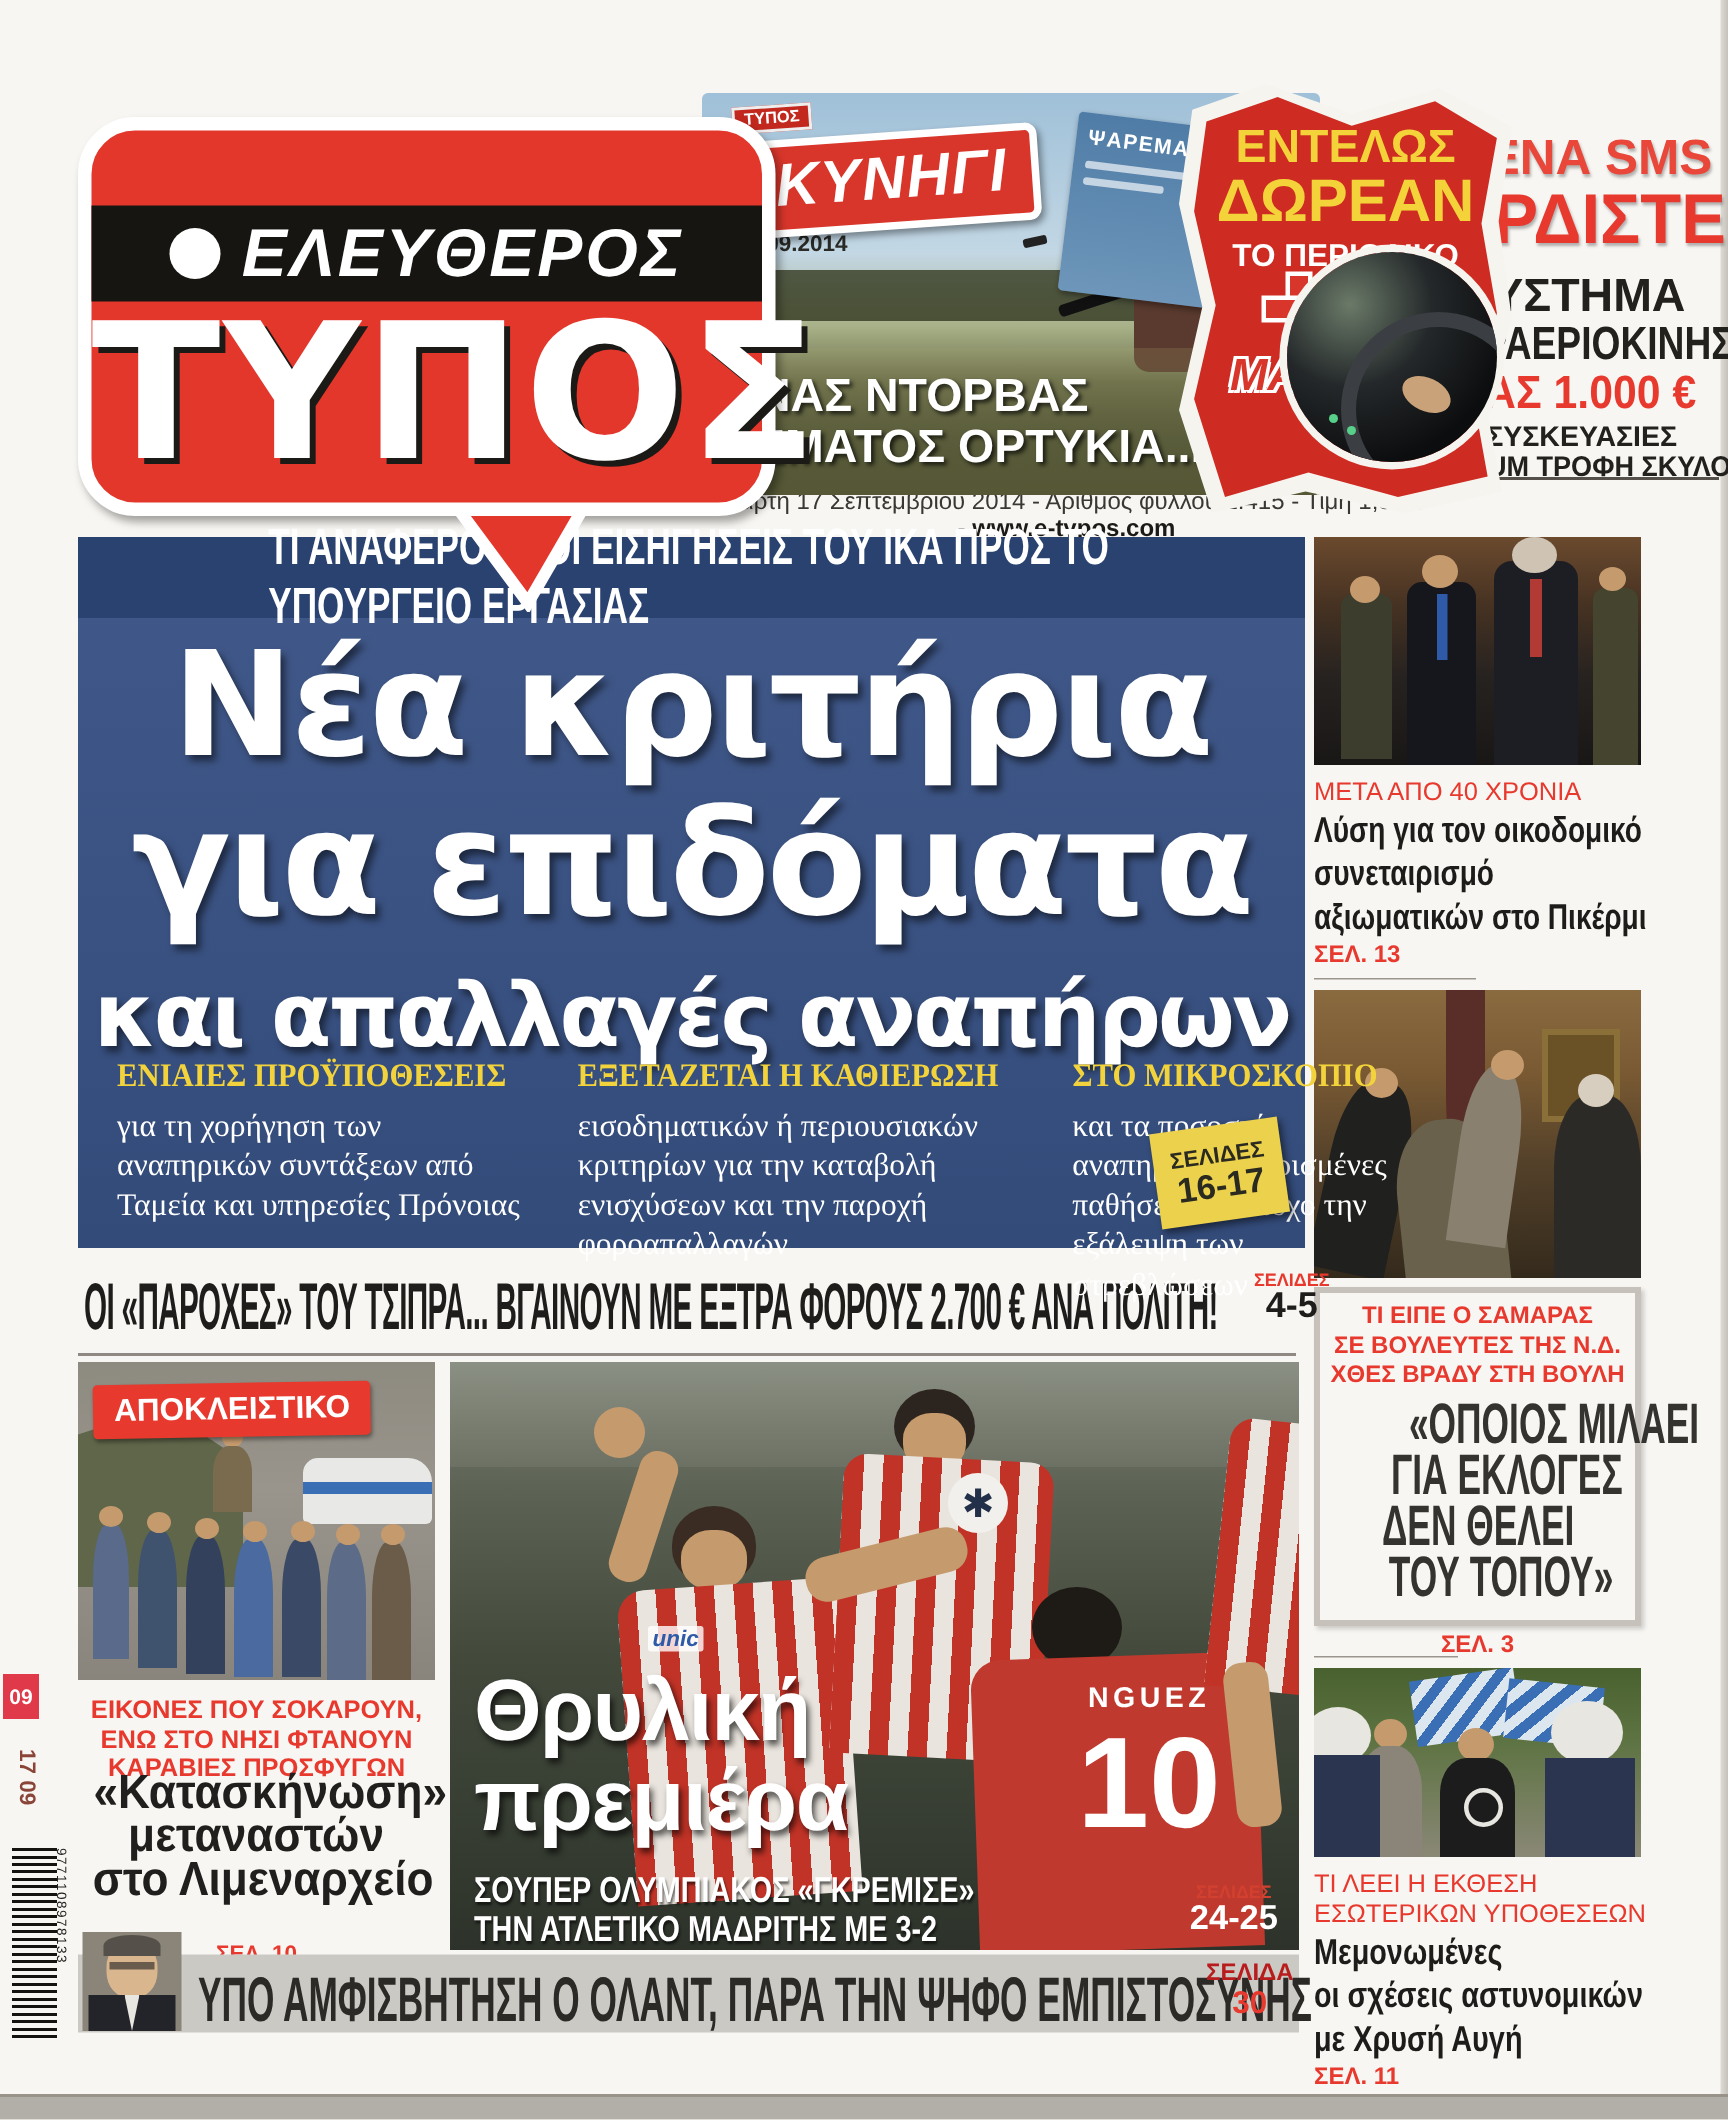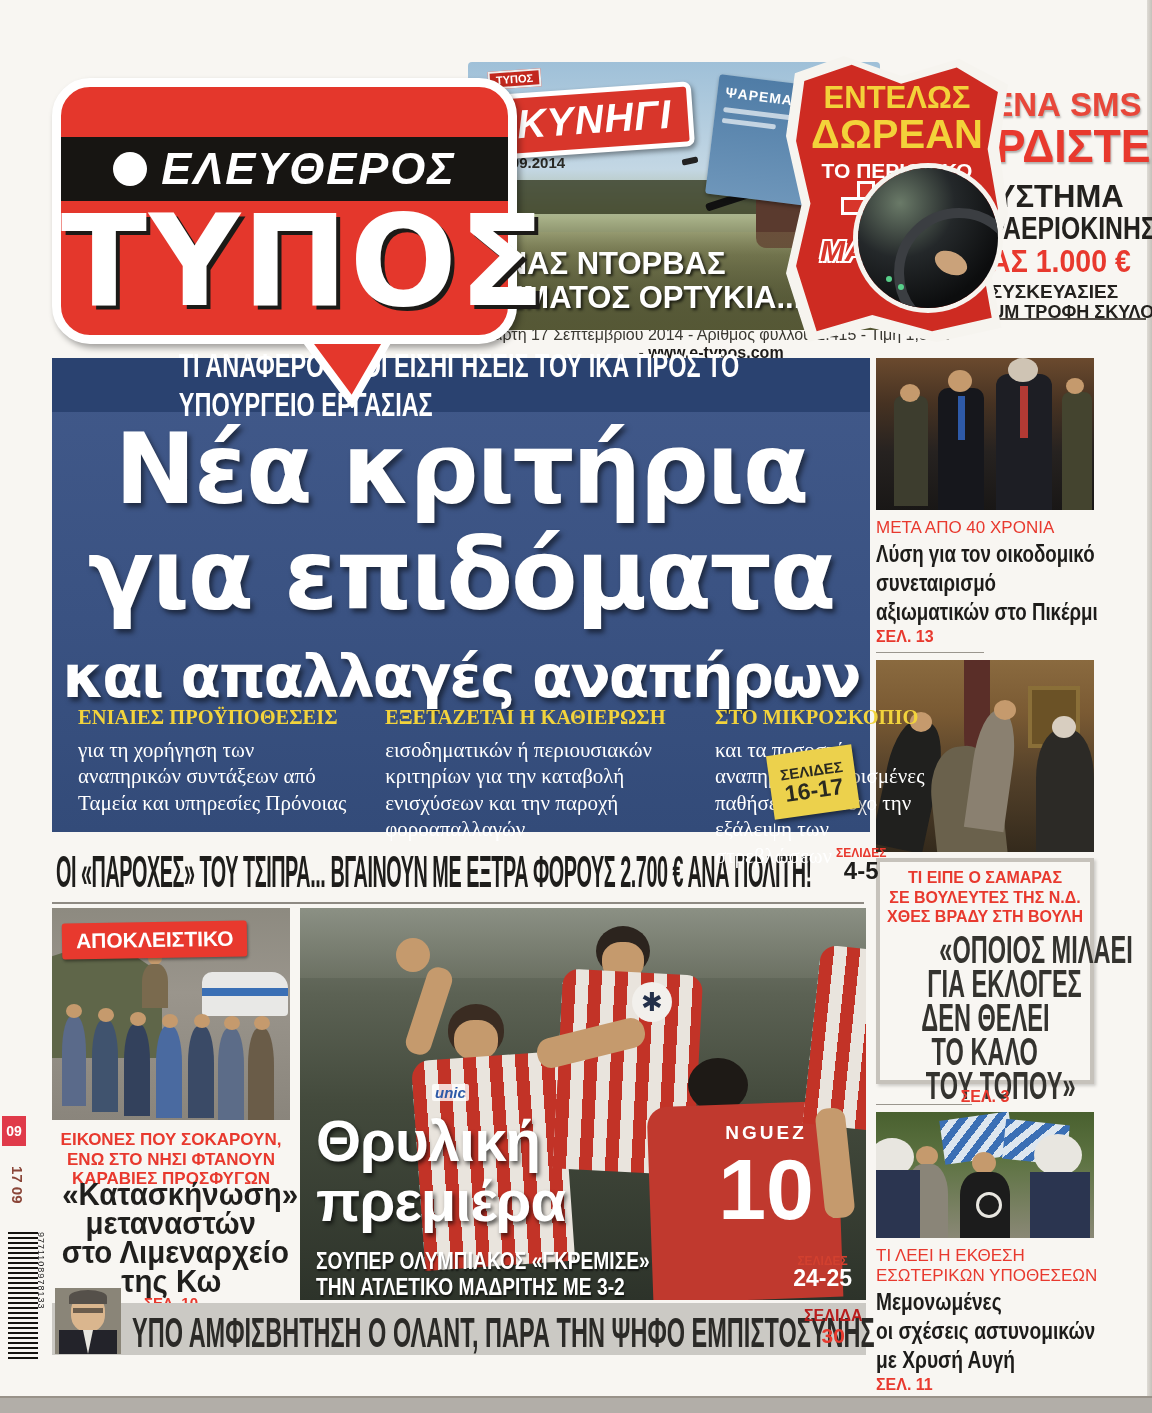--- a/index.html
+++ b/index.html
@@ -311,21 +311,20 @@
   <div class="abs quote-frame">
     <div style="margin-top:6px;">
       <div class="qk">ΤΙ ΕΙΠΕ Ο ΣΑΜΑΡΑΣ</div>
       <div class="qk">ΣΕ ΒΟΥΛΕΥΤΕΣ ΤΗΣ Ν.Δ.</div>
       <div class="qk">ΧΘΕΣ ΒΡΑΔΥ ΣΤΗ ΒΟΥΛΗ</div>
     </div>
     <div style="margin-top:6px;">
       <div class="qline nw"><span>«ΟΠΟΙΟΣ ΜΙΛΑΕΙ</span></div>
       <div class="qline nw"><span>ΓΙΑ ΕΚΛΟΓΕΣ</span></div>
       <div class="qline nw"><span>ΔΕΝ ΘΕΛΕΙ</span></div>
-      <div class="qline nw"><span>ΤΟ ΚΑΛΟ</span></div>
       <div class="qline nw"><span>ΤΟΥ ΤΟΠΟΥ»</span></div>
     </div>
   </div>
   <div class="abs rc-page" style="left:876px;top:1088px;width:218px;text-align:center;">ΣΕΛ. 3</div>
   <div class="abs rdiv" style="left:876px;top:1104px;width:96px;"></div>
 
   <div class="abs" style="left:876px;top:1112px;width:218px;height:126px;overflow:hidden;background:linear-gradient(180deg,#49602f 0%,#5d7342 38%,#8a8876 100%);">
     <div class="abs" style="left:66px;top:4px;width:70px;height:44px;background:repeating-linear-gradient(135deg,#3a6fb5 0 7px,#dce6ef 7px 14px);transform:rotate(-8deg);"></div>
     <div class="abs" style="left:128px;top:10px;width:64px;height:40px;background:repeating-linear-gradient(135deg,#3a6fb5 0 7px,#dce6ef 7px 14px);transform:rotate(6deg);"></div>
     <div class="abs" style="left:40px;top:34px;width:22px;height:20px;">
@@ -402,21 +401,20 @@
   </div>
   <div class="abs kos-kick">
     <div>ΕΙΚΟΝΕΣ ΠΟΥ ΣΟΚΑΡΟΥΝ,</div>
     <div>ΕΝΩ ΣΤΟ ΝΗΣΙ ΦΤΑΝΟΥΝ</div>
     <div>ΚΑΡΑΒΙΕΣ ΠΡΟΣΦΥΓΩΝ</div>
   </div>
   <div class="abs kos-head">
     <div><span>«Κατασκήνωση»</span></div>
     <div><span>μεταναστών</span></div>
     <div><span>στο Λιμεναρχείο</span></div>
-    <div><span>της Κω</span></div>
   </div>
   <div class="abs kos-page">ΣΕΛ. 10</div>
 
   <div class="abs fb">
     <div class="abs" style="left:0;top:0;width:566px;height:70px;background:linear-gradient(180deg,#8d9286,#6d7264);opacity:.9;"></div>
 
     <div class="abs skin" style="left:96px;top:30px;width:34px;height:34px;border-radius:50%;"></div>
     <div class="abs skin" style="left:116px;top:58px;width:26px;height:90px;transform:rotate(18deg);border-radius:12px;"></div>
     <div class="abs" style="left:148px;top:96px;width:56px;height:52px;background:#3a2c22;border-radius:50% 50% 45% 45%;"></div>
     <div class="abs skin" style="left:154px;top:112px;width:44px;height:40px;border-radius:45%;"></div>

